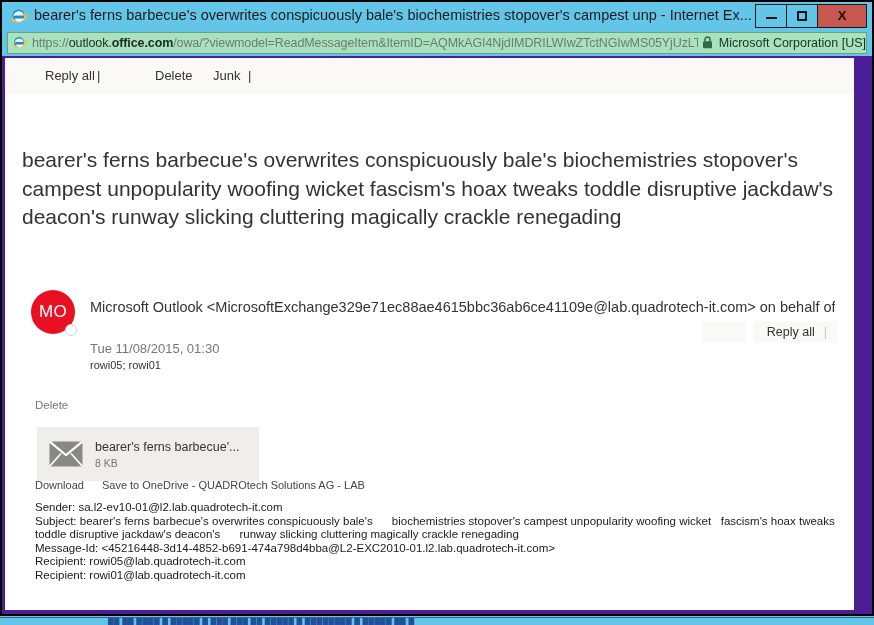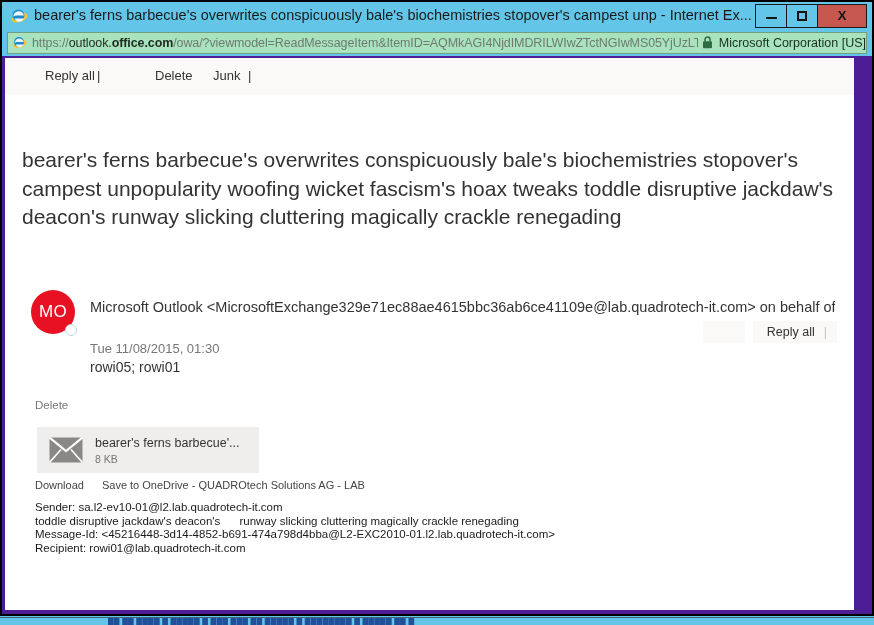--- a/index.html
+++ b/index.html
@@ -288,21 +288,21 @@
     left: 68px;
     top: 57px;
     font-size: 13px;
     color: #767676;
     font-family: "Liberation Sans", sans-serif;
   }
   #sender-recipients {
     position: absolute;
     left: 68px;
     top: 75px;
-    font-size: 14px;
+    font-size: 11px;
     color: #333333;
     font-family: "Liberation Sans", sans-serif;
   }
   #inline-actions {
     position: absolute;
     right: 0px;
     top: 36px;
     height: 24px;
     display: flex;
     align-items: center;
@@ -335,21 +335,21 @@
     color: #767676;
     font-family: "Liberation Sans", sans-serif;
   }
 
   
   #attachment-card {
     position: absolute;
     left: 32px;
     top: 331px;
     width: 222px;
-    height: 46px;
+    height: 54px;
     background: #f0eeed;
     display: flex;
     align-items: center;
   }
   #attachment-icon {
     width: 34px;
     height: 26px;
     margin-left: 12px;
     margin-right: 12px;
     flex: 0 0 auto;
@@ -496,20 +496,22 @@
         </div>
       </div>
 
       <div id="attachment-actions">
         <span class="act-download">Download</span>
         <span>Save to OneDrive - QUADROtech Solutions AG - LAB</span>
       </div>
 
       <div id="body-text">
         <div class="bline">Sender: sa.l2-ev10-01@l2.lab.quadrotech-it.com</div>
+        <div class="bline">Subject: bearer's ferns barbecue's overwrites conspicuously bale's      biochemistries stopover's campest unpopularity woofing wicket   fascism's hoax tweaks</div>
         <div class="bline">toddle disruptive jackdaw's deacon's      runway slicking cluttering magically crackle renegading</div>
         <div class="bline">Message-Id: &lt;45216448-3d14-4852-b691-474a798d4bba@L2-EXC2010-01.l2.lab.quadrotech-it.com&gt;</div>
+        <div class="bline">Recipient: rowi05@lab.quadrotech-it.com</div>
         <div class="bline">Recipient: rowi01@lab.quadrotech-it.com</div>
       </div>
 
     </div>
   </div>
 </div>
 
 </body></html>

